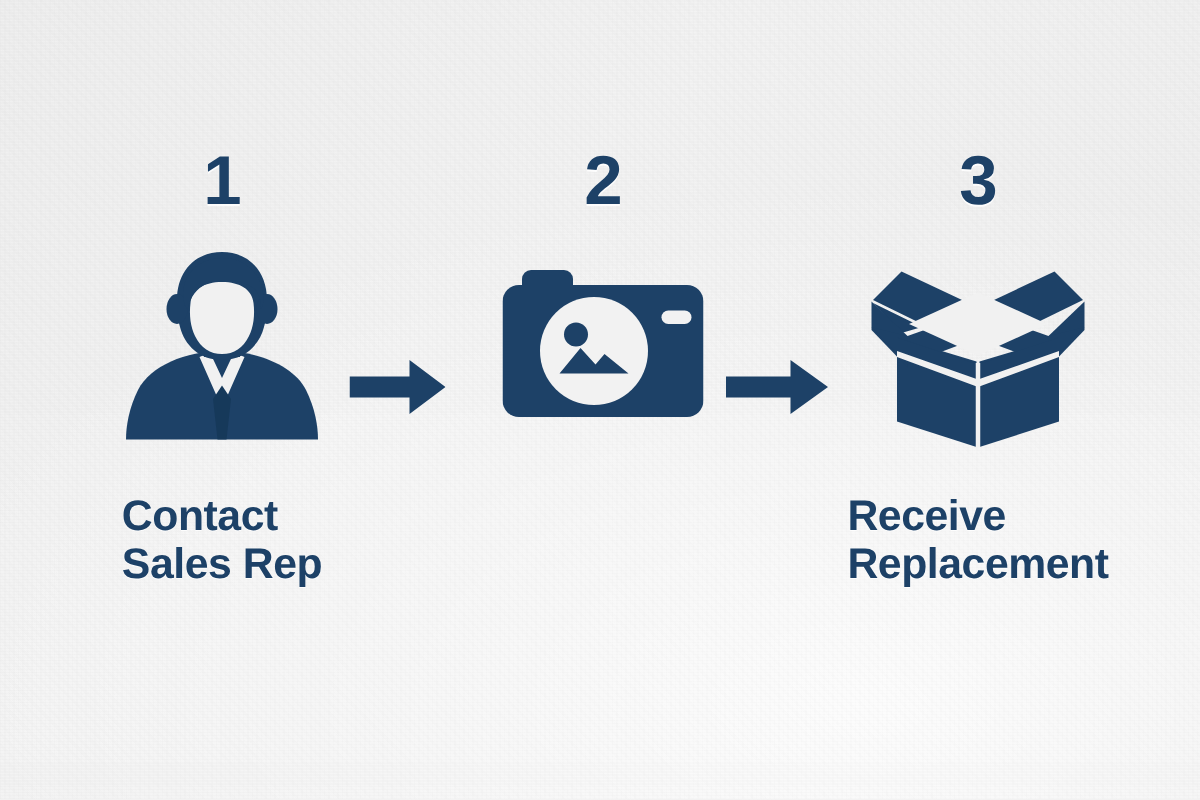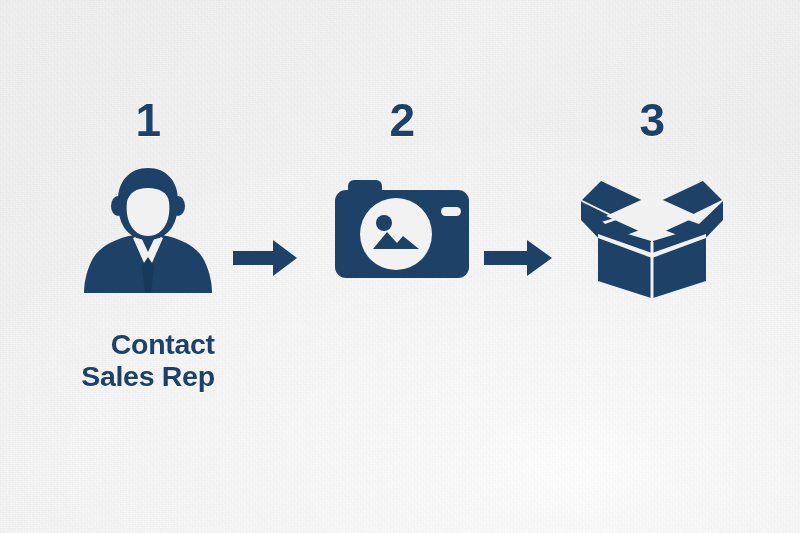--- a/index.html
+++ b/index.html
@@ -73,21 +73,21 @@
     justify-content: center;
     margin-top: 10px;
   }
 
   .step-label {
     margin-top: 24px;
     font-size: 28.5px;
     font-weight: bold;
     line-height: 1.12;
     color: #1d4167;
-    text-align: right;
+    text-align: left;
     letter-spacing: -0.3px;
     text-shadow: 0 1px 0 rgba(255,255,255,0.8);
     white-space: pre-line;
   }
 
   .arrow {
     position: absolute;
     top: 238px;
   }
   .arrow-1 { left: 233px; }
@@ -202,20 +202,22 @@
             <path d="M19 63 L19 74 L73 93 L127 74 L127 63 L73 81 Z"></path>
           </g>
 
           <path d="M73 33 L119 54 L73 75 L27 54 Z" fill="#f1f1f1"></path>
 
           <path d="M71.5 80 L71.5 136 L74.5 136 L74.5 80 Z" fill="#f1f1f1"></path>
 
           <path d="M19 72 L73 91 L127 72 L127 76 L73 96 L19 76 Z" fill="#f1f1f1"></path>
         </svg>
       </div>
+      <div class="step-label">Receive
+Replacement</div>
     </div>
 
   </div>
 
   <div class="arrow arrow-1">
     <svg width="64" height="40" viewBox="0 0 64 40">
       <path d="M0 13 L40 13 L40 2 L64 20 L40 38 L40 27 L0 27 Z" fill="#1d4167"></path>
     </svg>
   </div>
 

